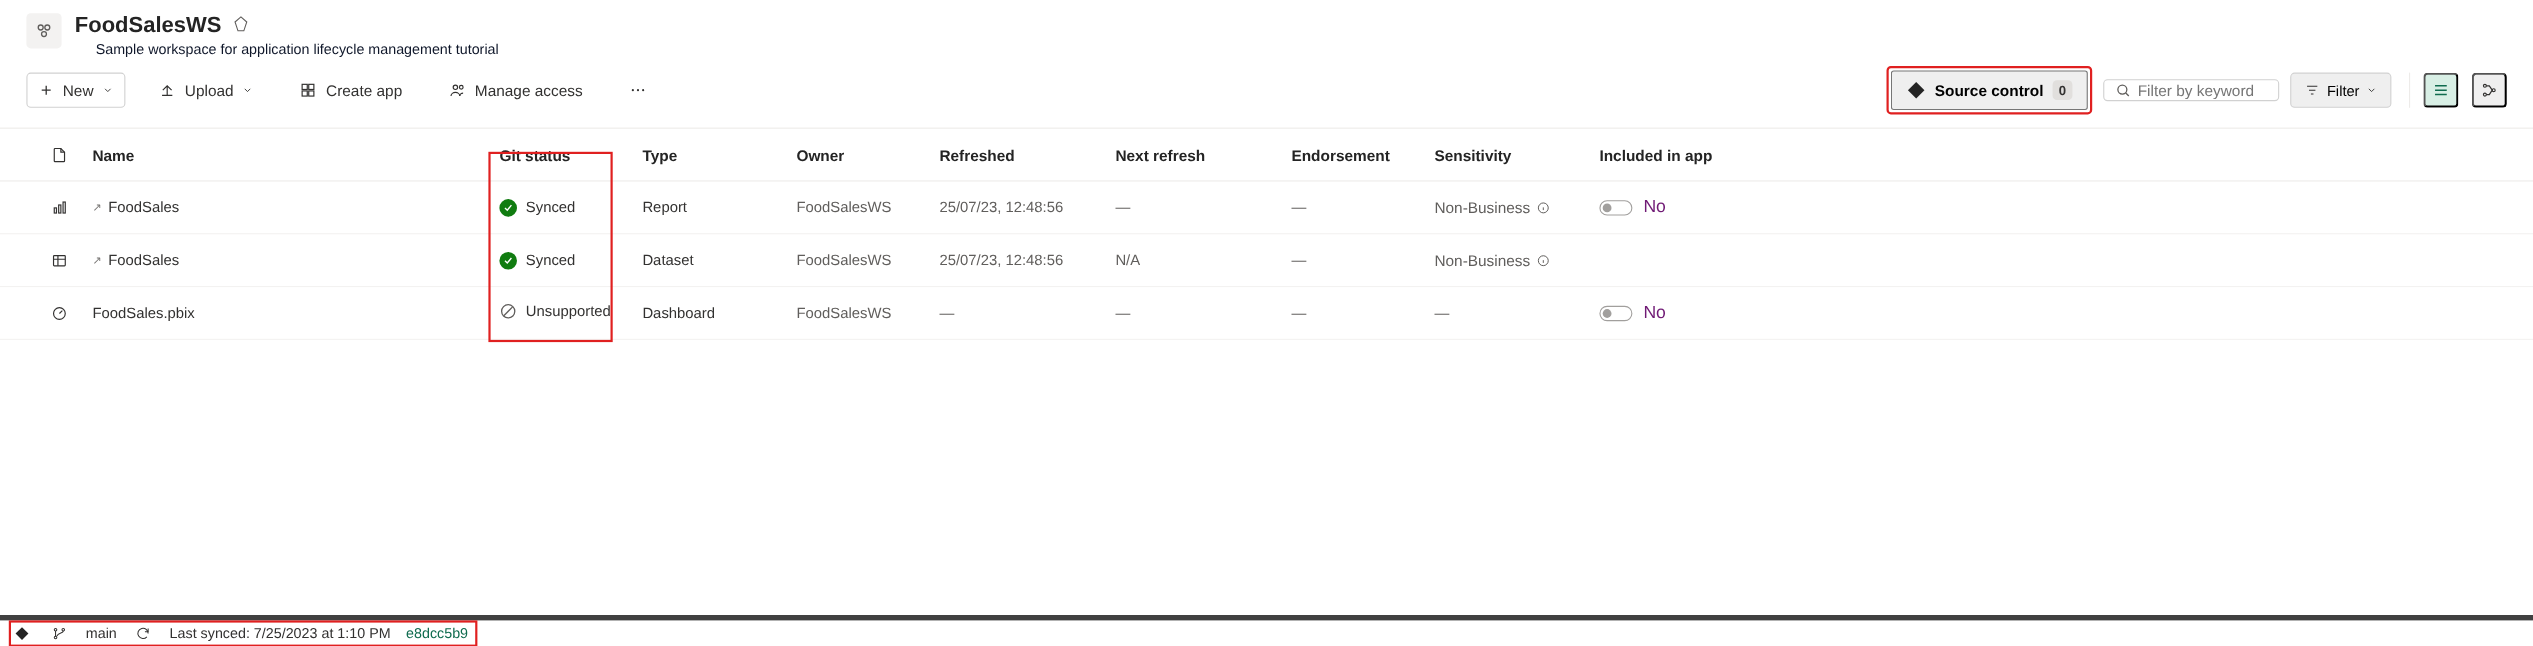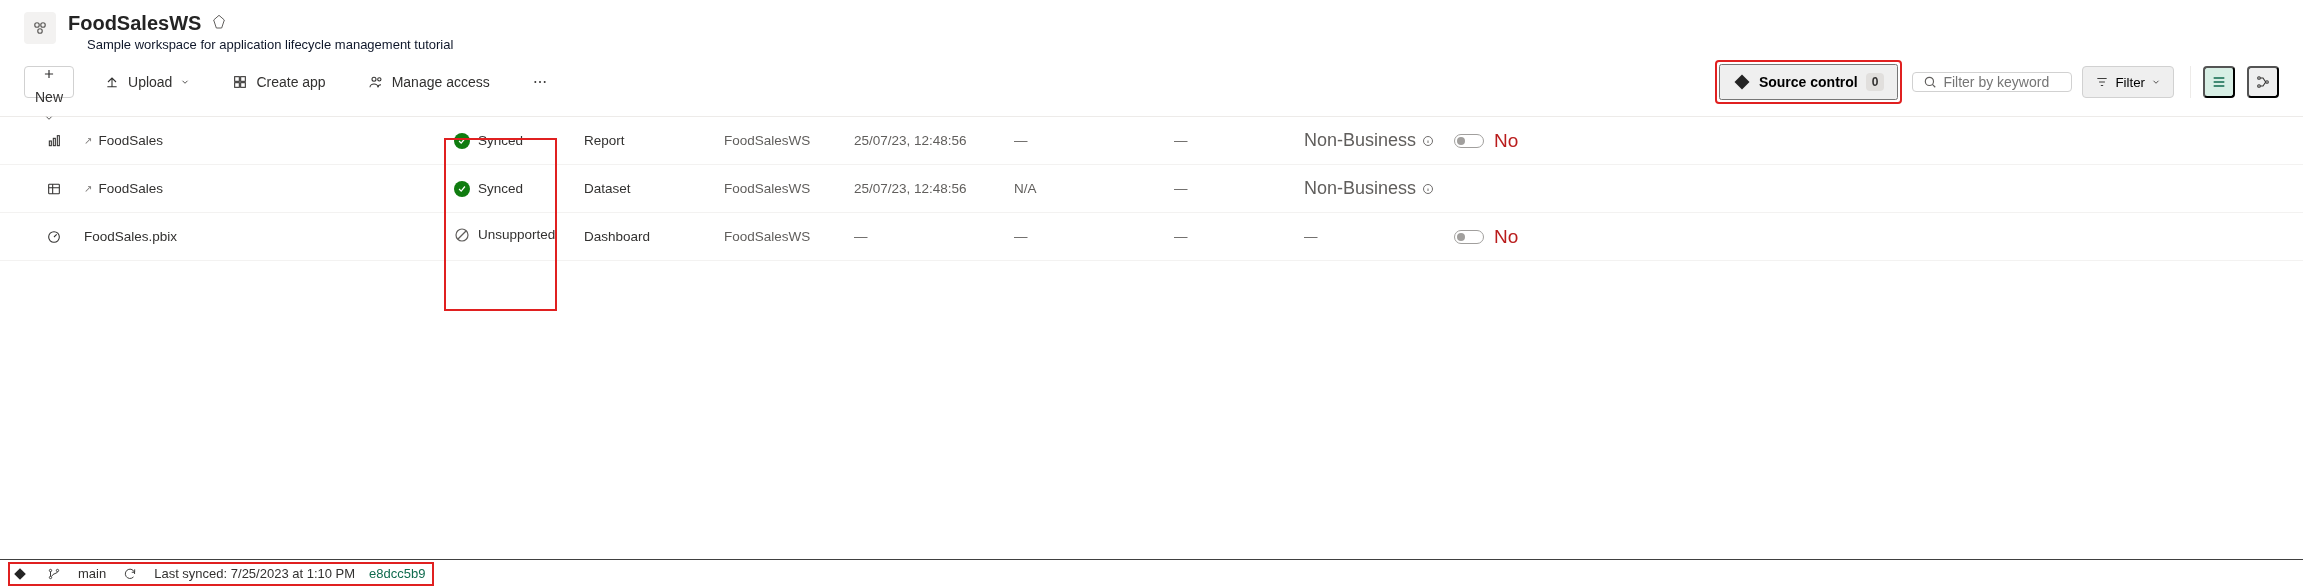--- a/index.html
+++ b/index.html
@@ -7,21 +7,21 @@
 
     .header-row { display: flex; align-items: flex-start; padding: 12px 24px 8px 24px; gap: 12px; }
     .workspace-icon { width: 32px; height: 32px; background: #f3f2f1; border-radius: 4px; display: flex; align-items: center; justify-content: center; color: #605e5c; }
     .title-block { display: flex; flex-direction: column; }
     .title-line { display: flex; align-items: center; gap: 10px; }
     .ws-title { font-size: 20px; font-weight: 600; color: #242424; }
     .ws-sub { font-size: 13px; color: #0f172a; margin-top: 2px; margin-left: 19px; }
 
     .toolbar { display: flex; align-items: center; padding: 0 24px 12px 24px; gap: 18px; border-bottom: 1px solid #edebe9; }
     .btn { display: inline-flex; align-items: center; gap: 8px; height: 32px; padding: 0 12px; font-size: 14px; color: #323130; background: transparent; border: none; cursor: pointer; border-radius: 4px; }
-    .btn-new { border: 1px solid #d1d1d1; border-radius: 4px; padding: 0 10px; font-weight: 400; flex-direction: column; }
+    .btn-new { border: 1px solid #d1d1d1; border-radius: 4px; padding: 0 10px; font-weight: 400; }
     .toolbar-right { margin-left: auto; display: flex; align-items: center; gap: 10px; }
     .sc-wrap { border: 2px solid #e02020; border-radius: 4px; padding: 2px; }
     .sc-btn { display: inline-flex; align-items: center; gap: 8px; height: 32px; padding: 16px 12px; font-weight: 600; font-size: 14px; }
     .sc-badge { background: #e1dfdd; color: #323130; font-size: 12px; padding: 0 6px; border-radius: 4px; height: 18px; display: inline-flex; align-items: center; font-weight: 600; }
     .filter-input { display: flex; align-items: center; gap: 6px; border: 1px solid #d1d1d1; border-radius: 4px; height: 20px; padding: 0 10px; width: 160px; }
     .filter-input input { border: none; outline: none; font-size: 14px; width: 100%; color: #605e5c; }
     .filter-btn { border: 1px solid #d1d1d1; border-radius: 4px; height: 32px; padding: 12px 12px; display: inline-flex; align-items: center; gap: 6px; }
     .toolbar-end { display: flex; align-items: center; gap: 12px; padding-left: 12px; border-left: 1px solid #edebe9; margin-left: 6px; }
     .view-btn { width: 32px; height: 32px; display: inline-flex; align-items: center; justify-content: center; border-radius: 4px; }
     .view-btn.active { background: #d8efe5; color: #0f6b4e; }
@@ -31,30 +31,30 @@
     .thead { height: 48px; font-weight: 600; color: #242424; border-bottom: 1px solid #edebe9; }
     .trow { height: 48px; border-bottom: 1px solid #f3f2f1; font-size: 13.5px; }
     .cell-icon { display: flex; justify-content: center; color: #323130; }
     .name-cell { display: flex; align-items: center; gap: 6px; }
     .link-caret { font-size: 10px; color: #797775; }
     .status { display: flex; align-items: flex-start; gap: 8px; }
     .status-dot { width: 16px; height: 16px; border-radius: 50%; display: inline-flex; align-items: center; justify-content: center; color: #fff; font-size: 10px; }
     .dot-green { background: #107c10; }
     .muted { color: #605e5c; font-size: 13.5px; }
     .dash { color: #605e5c; }
-    .sens { display: flex; align-items: center; gap: 6px; color: #605e5c; font-size: 18px; }
+    .sens { display: flex; align-items: center; gap: 6px; color: #605e5c; font-size: 14px; }
     .inc { display: flex; align-items: center; gap: 10px; }
     .toggle { width: 30px; height: 14px; border-radius: 14px; background: #fff; border: 1px solid #a19f9d; position: relative; }
     .toggle::after { content: ""; position: absolute; left: 2px; top: 2px; width: 8px; height: 8px; border-radius: 50%; background: #a19f9d; }
-    .no { color: #b91c1c; font-size: 19px; }
+    .no { color: #701a75; font-size: 16px; }
 
     .git-col-hi { position: absolute; border: 2px solid #e02020; pointer-events: none; }
     .hi-gitcol { top: 138px; left: 444px; width: 113px; height: 173px; }
 
-    .footer { position: fixed; bottom: 0; left: 0; right: 0; height: 28px; display: flex; align-items: center; padding: 0 8px; gap: 14px; font-size: 13px; border-top: 1px solid #404040; background: #fff; }
+    .footer { position: fixed; bottom: 0; left: 0; right: 0; height: 28px; display: flex; align-items: center; padding: 0 8px; gap: 14px; font-size: 13px; border-top: 5px solid #404040; background: #fff; }
     .footer-hi { border: 2px solid #e02020; display: flex; align-items: center; gap: 14px; height: 24px; padding: 0 6px 0 0; }
     .commit { color: #0f6b4e; }
     .foot-icon { width: 20px; display: inline-flex; justify-content: center; color: #323130; }
 
     svg { flex-shrink: 0; }
   </style>
 </head>
 <body>
 
 <div class="header-row">
@@ -169,20 +169,37 @@
             <circle cx="6" cy="18" r="2"></circle>
             <circle cx="18" cy="12" r="2"></circle>
             <path d="M8 6h4l4 6M8 18h4l4-6"></path>
           </svg>
       </button>
     </div>
   </div>
 </div>
 
 <div class="table-wrap">
+  <div class="thead">
+    <div class="cell-icon">
+      <svg width="16" height="16" viewBox="0 0 24 24" fill="none" stroke="#323130" stroke-width="1.6">
+          <path d="M14 3H6a1 1 0 00-1 1v16a1 1 0 001 1h12a1 1 0 001-1V8l-5-5z"></path>
+          <path d="M14 3v5h5"></path>
+        </svg>
+    </div>
+    <div>Name</div>
+    <div>Git status</div>
+    <div>Type</div>
+    <div>Owner</div>
+    <div>Refreshed</div>
+    <div>Next refresh</div>
+    <div>Endorsement</div>
+    <div>Sensitivity</div>
+    <div>Included in app</div>
+  </div>
 
   <div id="rows">
       <div class="trow">
         <div class="cell-icon">
           <svg width="16" height="16" viewBox="0 0 24 24" fill="none" stroke="#323130" stroke-width="1.6">
             <rect x="5" y="12" width="3" height="7"></rect>
             <rect x="11" y="8" width="3" height="11"></rect>
             <rect x="17" y="4" width="3" height="15"></rect>
           </svg>
         </div>

